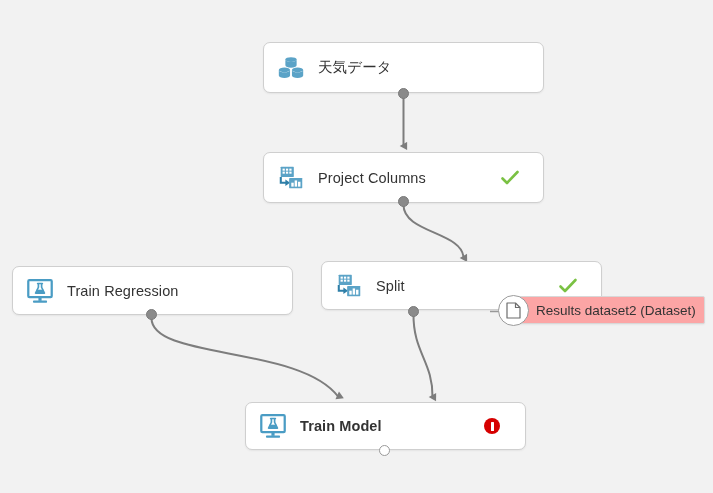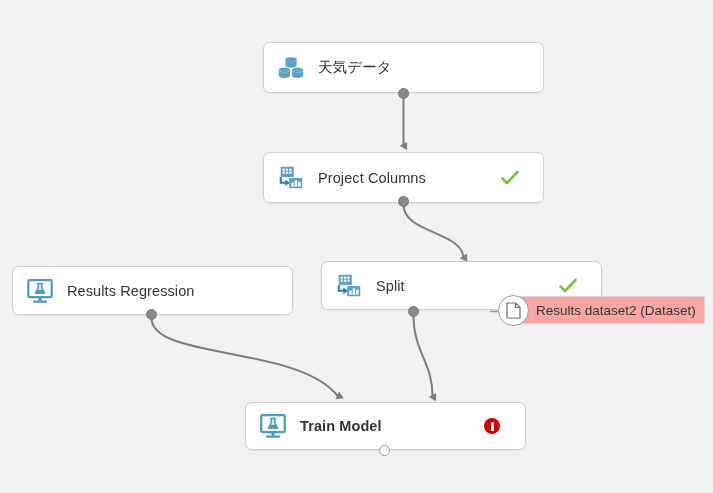--- a/index.html
+++ b/index.html
@@ -237,21 +237,21 @@
   <div class="node" style="left:12px; top:266px; width:281px; height:49px;">
     <svg class="node-icon" viewBox="0 0 32 32">
       <g>
         <rect x="3.5" y="4.5" width="25" height="18" rx="1.2" fill="#ffffff" stroke="#4a9cc4" stroke-width="2.4"></rect>
         <path d="M13.5 8 L18.5 8 M14.3 8 L14.3 12 L11.3 18.2 L20.7 18.2 L17.7 12 L17.7 8" fill="none" stroke="#4a9cc4" stroke-width="1.8" stroke-linecap="round" stroke-linejoin="round"></path>
         <rect x="12.4" y="14.6" width="7.2" height="3.6" fill="#4a9cc4"></rect>
         <rect x="14.3" y="22.5" width="3.4" height="4" fill="#4a9cc4"></rect>
         <rect x="8.5" y="26" width="15" height="2.4" rx="0.8" fill="#4a9cc4"></rect>
       </g>
     </svg>
-    <span class="node-label">Results Regression</span>
+    <span class="node-label">Train Regression</span>
     <span class="node-status"></span>
   </div>
   <div class="port out-filled" style="left:146px; top:309px;"></div>
 
   <div class="node" style="left:245px; top:402px; width:281px; height:48px;font-weight:bold;">
     <svg class="node-icon" viewBox="0 0 32 32">
       <g>
         <rect x="3.5" y="4.5" width="25" height="18" rx="1.2" fill="#ffffff" stroke="#4a9cc4" stroke-width="2.4"></rect>
         <path d="M13.5 8 L18.5 8 M14.3 8 L14.3 12 L11.3 18.2 L20.7 18.2 L17.7 12 L17.7 8" fill="none" stroke="#4a9cc4" stroke-width="1.8" stroke-linecap="round" stroke-linejoin="round"></path>
         <rect x="12.4" y="14.6" width="7.2" height="3.6" fill="#4a9cc4"></rect>

